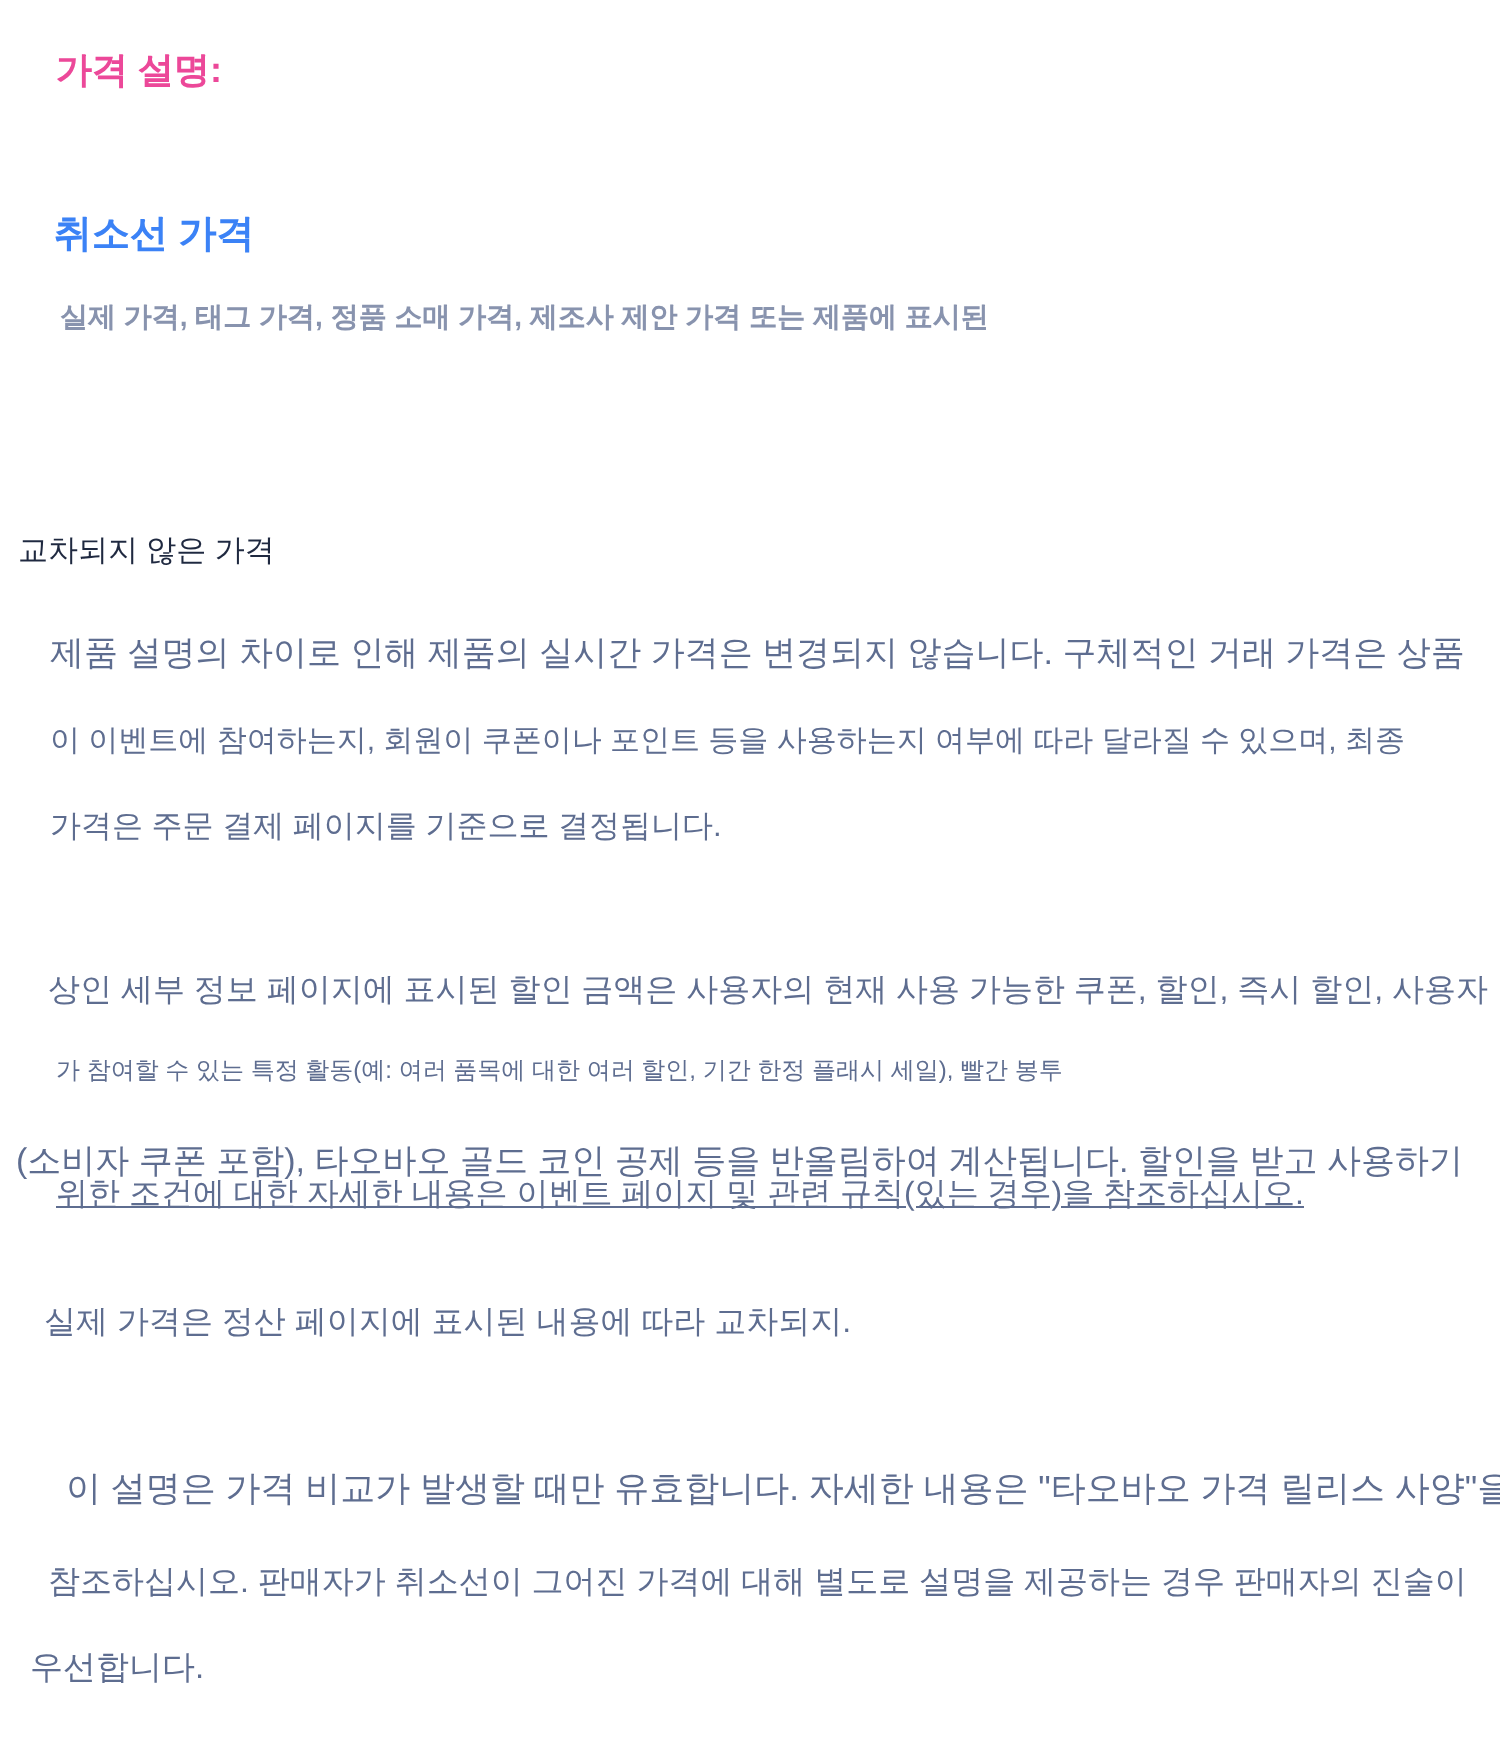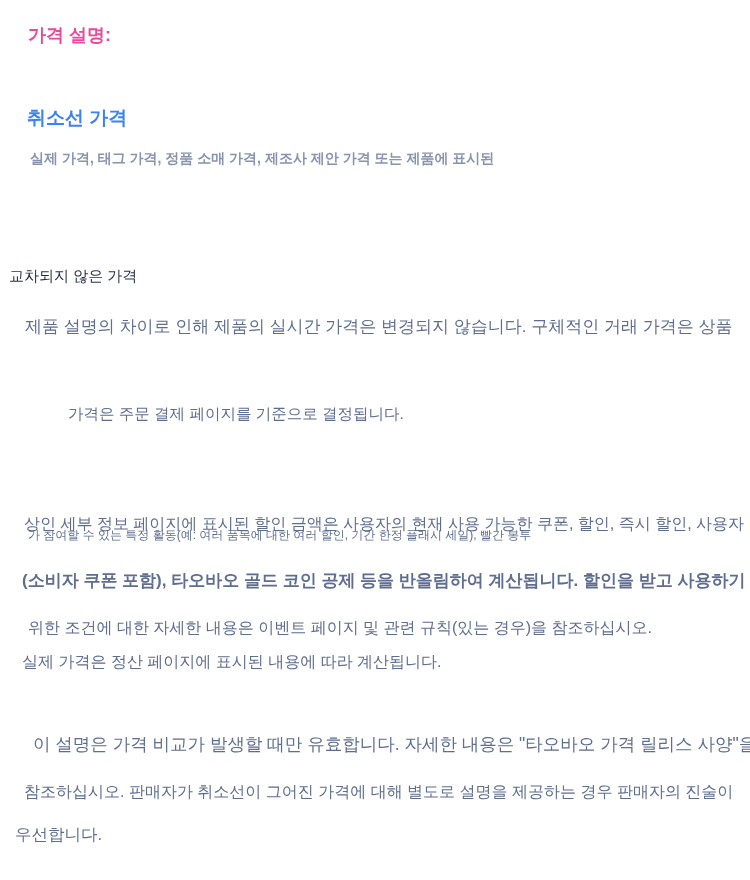--- a/index.html
+++ b/index.html
@@ -48,49 +48,50 @@
     font-weight: 400;
     color: #1f2940;
   }
   .body-ln {
     color: #5e6d90;
     font-weight: 500;
     text-align: right;
   }
   .p2-1 { left: 25px; top: 316px; font-size: 17px; }
   .p2-2 { left: 25px; top: 362px; font-size: 15px; }
-  .p2-3 { left: 25px; top: 404px; font-size: 15.5px; margin-left: 43px; }
-  .p3-1 { left: 24px; top: 486px; font-size: 16px; margin-top: 28px; }
+  .p2-3 { left: 25px; top: 404px; font-size: 15.5px; }
+  .p3-1 { left: 24px; top: 486px; font-size: 16px; }
   .p3-2 { left: 28px; top: 528px; font-size: 12px; }
-  .p3-3 { left: 22px; top: 570px; font-size: 17px; font-weight: bold; }
-  .p3-4 { left: 28px; top: 618px; font-size: 16px; }
+  .p3-3 { left: 8px; top: 570px; font-size: 17px; }
+  .p3-4 { left: 28px; top: 588px; font-size: 16px; text-decoration: underline; }
   .p3-5 { left: 22px; top: 652px; font-size: 16px; }
   .p4-1 { left: 33px; top: 734px; font-size: 17.5px; }
   .p4-2 { left: 24px; top: 782px; font-size: 16px; }
   .p4-3 { left: 15px; top: 824px; font-size: 16.5px; }
 </style>
 </head>
 <body>
 
 <div class="page">
 
   <div class="line page-title">가격 설명:</div>
 
   <div class="line h-strike">취소선 가격</div>
 
   <div class="line lead lead-1">실제 가격, 태그 가격, 정품 소매 가격, 제조사 제안 가격 또는 제품에 표시된</div>
 
   <div class="line h-uncrossed">교차되지 않은 가격</div>
 
   <div class="line body-ln p2-1">제품 설명의 차이로 인해 제품의 실시간 가격은 변경되지 않습니다. 구체적인 거래 가격은 상품</div>
+  <div class="line body-ln p2-2">이 이벤트에 참여하는지, 회원이 쿠폰이나 포인트 등을 사용하는지 여부에 따라 달라질 수 있으며, 최종</div>
   <div class="line body-ln p2-3">가격은 주문 결제 페이지를 기준으로 결정됩니다.</div>
 
   <div class="line body-ln p3-1">상인 세부 정보 페이지에 표시된 할인 금액은 사용자의 현재 사용 가능한 쿠폰, 할인, 즉시 할인, 사용자</div>
   <div class="line body-ln p3-2">가 참여할 수 있는 특정 활동(예: 여러 품목에 대한 여러 할인, 기간 한정 플래시 세일), 빨간 봉투</div>
   <div class="line body-ln p3-3">(소비자 쿠폰 포함), 타오바오 골드 코인 공제 등을 반올림하여 계산됩니다. 할인을 받고 사용하기</div>
   <div class="line body-ln p3-4">위한 조건에 대한 자세한 내용은 이벤트 페이지 및 관련 규칙(있는 경우)을 참조하십시오.</div>
-  <div class="line body-ln p3-5">실제 가격은 정산 페이지에 표시된 내용에 따라 계산됩니다.</div>
+  <div class="line body-ln p3-5">실제 가격은 정산 페이지에 표시된 내용에 따라 교차되지.</div>
 
   <div class="line body-ln p4-1">이 설명은 가격 비교가 발생할 때만 유효합니다. 자세한 내용은 "타오바오 가격 릴리스 사양"을</div>
   <div class="line body-ln p4-2">참조하십시오. 판매자가 취소선이 그어진 가격에 대해 별도로 설명을 제공하는 경우 판매자의 진술이</div>
   <div class="line body-ln p4-3">우선합니다.</div>
 
 </div>
 
 </body></html>

